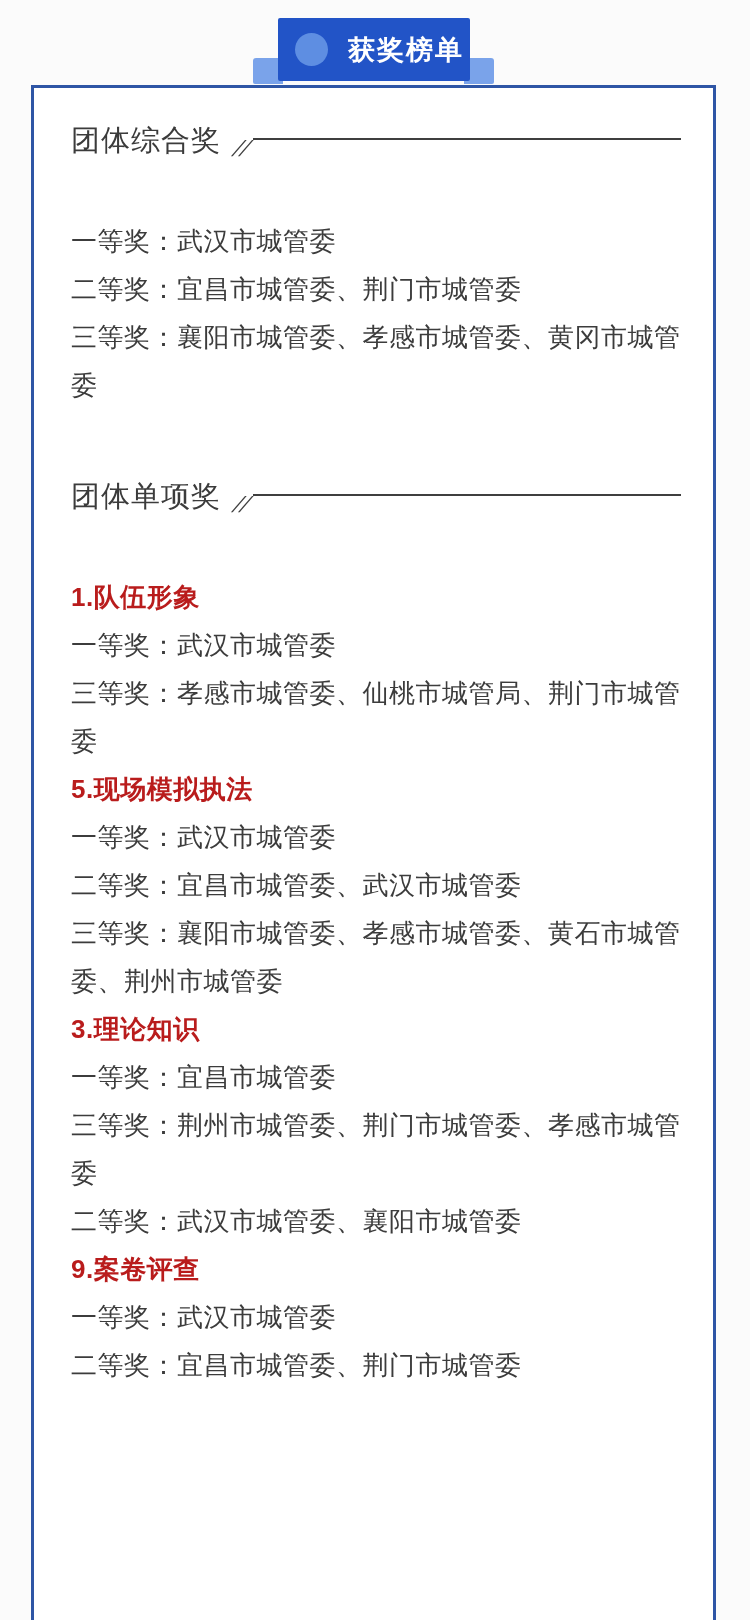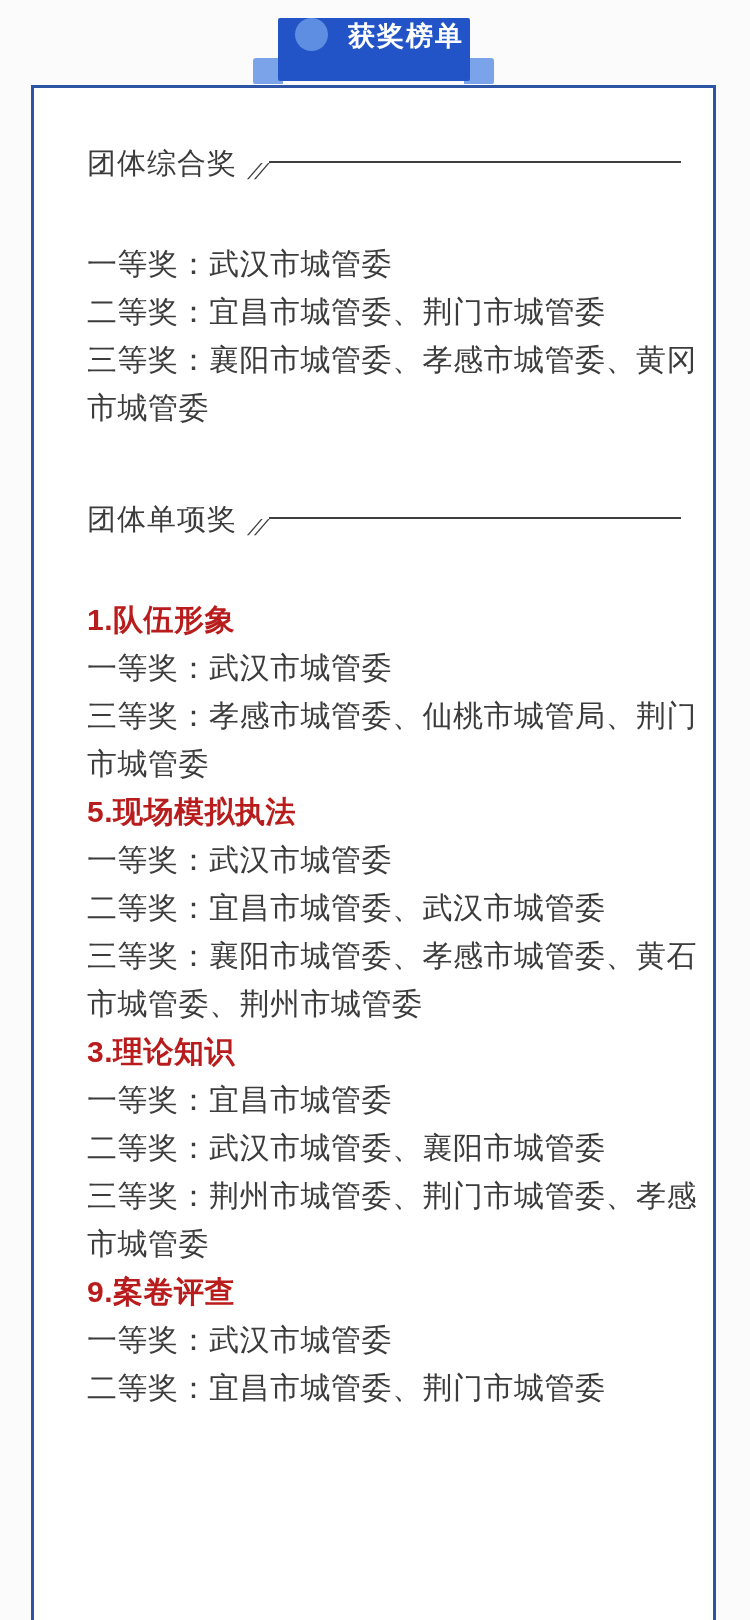--- a/index.html
+++ b/index.html
@@ -25,44 +25,43 @@
   .card{
     position:absolute;
     left:31px;top:85px;
     width:685px;
     height:1600px; 
     background:var(--card-bg);
     border:3px solid var(--card-border);
     border-bottom:none;
   }
   .content{
-    padding:58px 8px 0 37px;
+    padding:35px 8px 0 37px;
     color:var(--text);
-    margin-left:16px;
   }
   
   .badge{
     position:absolute;
     top:18px;left:253px;
     width:241px;height:66px;
     z-index:3;
   }
   .ear{
     position:absolute;bottom:0;
     width:30px;height:26px;
     background:var(--badge-light);
   }
   .ear.left{left:0;border-radius:3px 0 0 2px;}
   .ear.right{right:0;border-radius:0 3px 2px 0;}
   .badge-main{
     position:absolute;left:25px;top:0;
     width:192px;height:63px;
     background:var(--badge-bg);
     border-radius:2px;
-    display:flex;align-items:flex-start;
+    display:flex;align-items:center;
   }
   .badge-circle{
     width:33px;height:33px;border-radius:50%;
     background:var(--badge-circle);
     margin-left:17px;flex:0 0 auto;
   }
   .badge-title{
     color:#ffffff;
     font-weight:bold;
     font-size:27px;
@@ -94,21 +93,21 @@
   }
   .rule{
     flex:1;
     height:2px;
     background:var(--rule);
     margin-top:-2px;
     margin-right:24px;
   }
   .award-list{margin-top:60px;}
   .line{
-    font-size:30px;
+    font-size:26px;
     line-height:48px;
     letter-spacing:0.5px;
     word-break:break-all;
   }
   .line.bold{font-weight:bold;color:#b91c1c;}
 </style>
 </head>
 <body>
 
 <div class="page">
@@ -150,22 +149,22 @@
           <p class="line">一等奖：武汉市城管委</p>
           <p class="line">三等奖：孝感市城管委、仙桃市城管局、荆门市城管委</p>
 
           <p class="line bold">5.现场模拟执法</p>
           <p class="line">一等奖：武汉市城管委</p>
           <p class="line">二等奖：宜昌市城管委、武汉市城管委</p>
           <p class="line">三等奖：襄阳市城管委、孝感市城管委、黄石市城管委、荆州市城管委</p>
 
           <p class="line bold">3.理论知识</p>
           <p class="line">一等奖：宜昌市城管委</p>
+          <p class="line">三等奖：荆州市城管委、荆门市城管委、孝感市城管委</p>
           <p class="line">二等奖：武汉市城管委、襄阳市城管委</p>
-          <p class="line">三等奖：荆州市城管委、荆门市城管委、孝感市城管委</p>
 
           <p class="line bold">9.案卷评查</p>
           <p class="line">一等奖：武汉市城管委</p>
           <p class="line">二等奖：宜昌市城管委、荆门市城管委</p>
 
         </div>
       </div>
 
     </div>
   </div>

